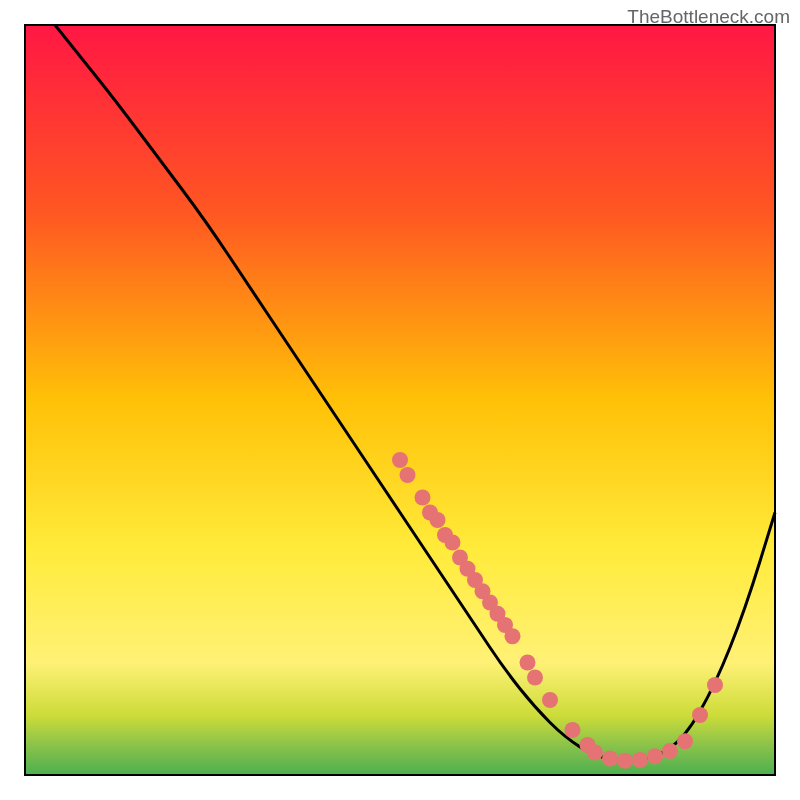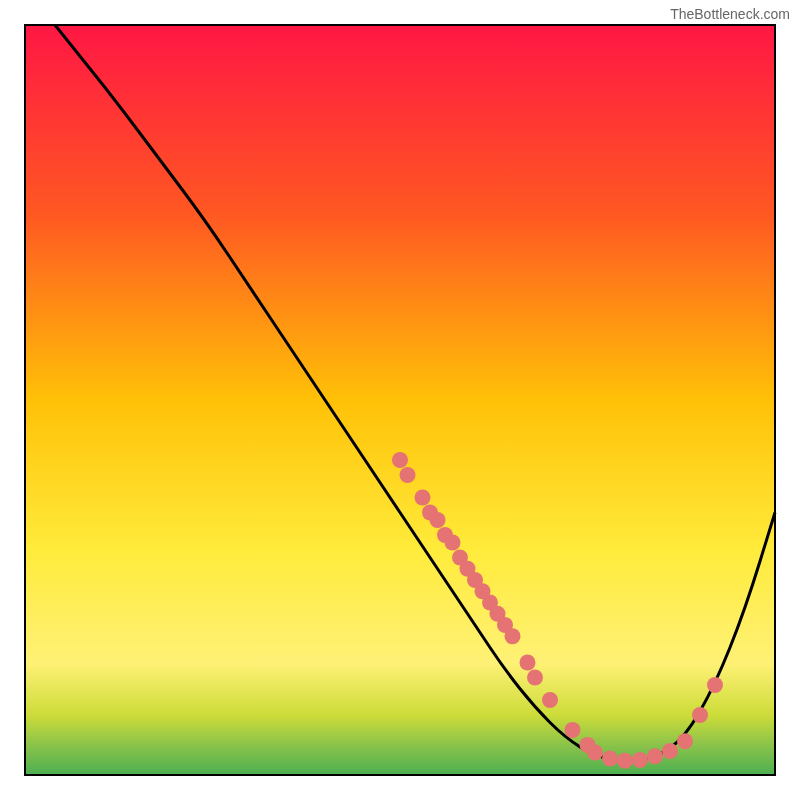--- a/index.html
+++ b/index.html
@@ -10,21 +10,21 @@
   }
   .chart-container {
     width: 800px;
     height: 800px;
     position: relative;
   }
   .attribution {
     position: absolute;
     top: 6px;
     right: 10px;
-    font-size: 14px;
+    font-size: 19px;
     color: #666;
     font-family: Arial, sans-serif;
     z-index: 10;
   }
   svg {
     display: block;
   }
 </style>
 </head>
 <body>

